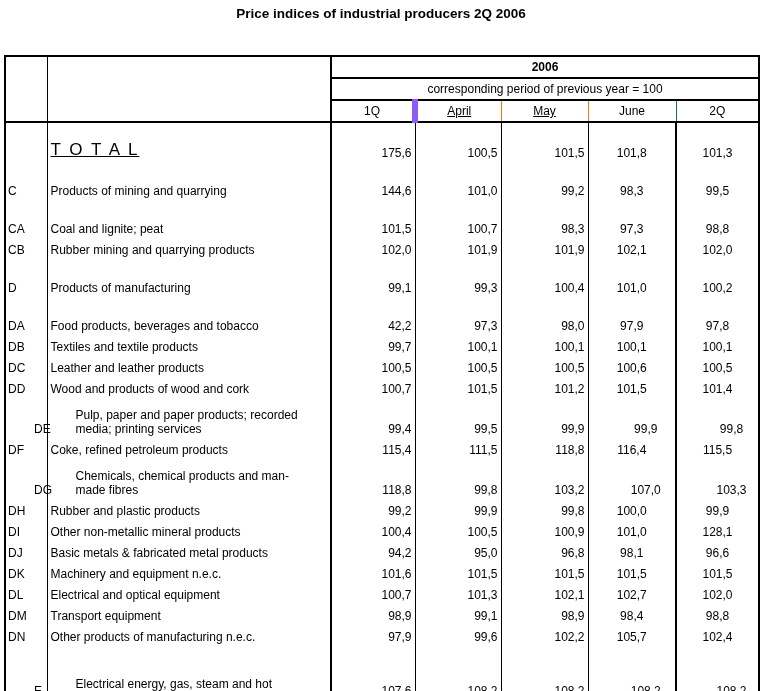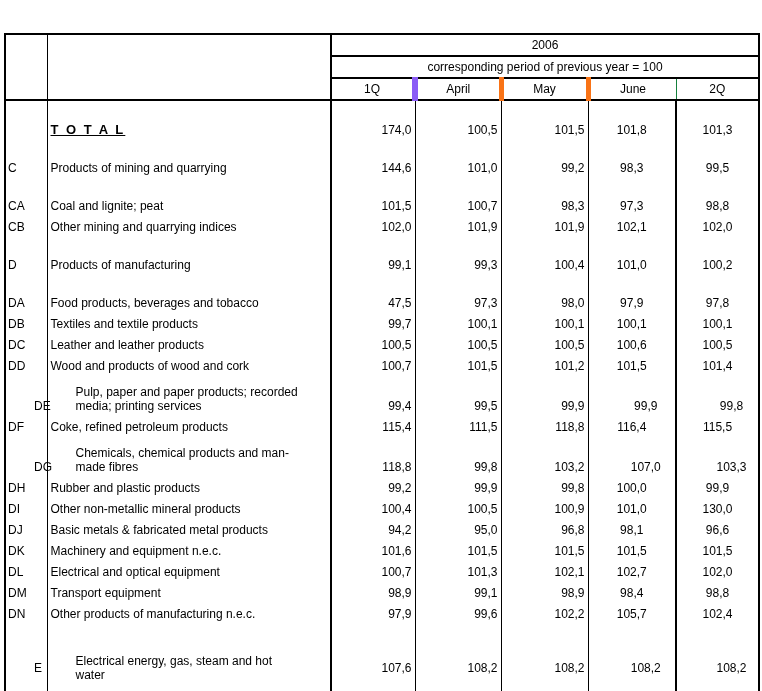--- a/index.html
+++ b/index.html
@@ -28,50 +28,51 @@
   }
   
   thead td {
     text-align: center;
     height: 20px;
     vertical-align: middle;
     padding: 0;
   }
   .code-h   { border-right: 1px solid #000; border-bottom: 2px solid #000; }
   .desc-h   { border-right: 2px solid #000; border-bottom: 2px solid #000; }
-  .year-h   { font-weight: normal; border-left: 2px solid #000; border-bottom: 2px solid #000; }
+  .year-h   { font-weight: bold; border-left: 2px solid #000; border-bottom: 2px solid #000; }
   .sub-h    { border-left: 2px solid #000; border-bottom: 2px solid #000; text-align: center; }
   .ch       { border-bottom: 2px solid #000; }
   .ch0      { border-left: 2px solid #000; border-right: 6px solid #8b5cf6; }
-  .ch1, .ch2 { border-right: 5px solid #f97316; }
+  .ch1, .ch2 { border-right: 1px solid #f97316; text-decoration: underline; }
   .ch3      { border-right: 1px solid #15803d; }
   
   tbody td { vertical-align: bottom; padding: 0 0 2px 0; height: 19px; }
   .c-code { border-right: 1px solid #000; padding-left: 2px; }
   .c-desc { border-right: 2px solid #000; padding-left: 3px; }
   .c-v1, .c-v2, .c-v3 { border-right: 1px solid #000; text-align: right; padding-right: 3px; }
   .c-v4 { border-right: 2px solid #000; text-align: center; margin-top: 6px; }
   .c-v5 { text-align: center; }
   
   tr.spacer td { height: 15px; }
   tr.two-line td { height: 38px; padding-left: 28px; }
   tr.tall td { height: 56px; vertical-align: middle; }
   .lbl { white-space: pre-line; }
   tr.total .lbl {
-    font-weight: bold;
+    font-weight: normal;
     text-decoration: underline;
     letter-spacing: 2px;
-    font-size: 13px;
+    font-size: 17px;
   }
   tr.bold .lbl { font-weight: normal; }
 </style>
 </head>
 <body>
 
 <div>
+  <div class="page-title">Price indices of industrial producers 2Q 2006</div>
 
   <table class="idx">
     <colgroup>
       <col style="width:42px">
       <col style="width:284px">
       <col style="width:84px">
       <col style="width:86px">
       <col style="width:87px">
       <col style="width:88px">
       <col style="width:83px">
@@ -99,21 +100,21 @@
           <td class="c-desc"></td>
           <td class="c-v1"></td>
           <td class="c-v2"></td>
           <td class="c-v3"></td>
           <td class="c-v4"></td>
           <td class="c-v5"></td>
         </tr>
         <tr class="r total">
           <td class="c-code"></td>
           <td class="c-desc"><span class="lbl">T O T A L</span></td>
-          <td class="c-v1">174,0</td>
+          <td class="c-v1">175,6</td>
           <td class="c-v2">100,5</td>
           <td class="c-v3">101,5</td>
           <td class="c-v4">101,8</td>
           <td class="c-v5">101,3</td>
         </tr>
         <tr class="spacer">
           <td class="c-code"></td>
           <td class="c-desc"></td>
           <td class="c-v1"></td>
           <td class="c-v2"></td>
@@ -143,21 +144,21 @@
           <td class="c-code">CA</td>
           <td class="c-desc"><span class="lbl">Coal and lignite; peat</span></td>
           <td class="c-v1">101,5</td>
           <td class="c-v2">100,7</td>
           <td class="c-v3">98,3</td>
           <td class="c-v4">97,3</td>
           <td class="c-v5">98,8</td>
         </tr>
         <tr class="r">
           <td class="c-code">CB</td>
-          <td class="c-desc"><span class="lbl">Other mining and quarrying indices</span></td>
+          <td class="c-desc"><span class="lbl">Rubber mining and quarrying products</span></td>
           <td class="c-v1">102,0</td>
           <td class="c-v2">101,9</td>
           <td class="c-v3">101,9</td>
           <td class="c-v4">102,1</td>
           <td class="c-v5">102,0</td>
         </tr>
         <tr class="spacer">
           <td class="c-code"></td>
           <td class="c-desc"></td>
           <td class="c-v1"></td>
@@ -180,21 +181,21 @@
           <td class="c-desc"></td>
           <td class="c-v1"></td>
           <td class="c-v2"></td>
           <td class="c-v3"></td>
           <td class="c-v4"></td>
           <td class="c-v5"></td>
         </tr>
         <tr class="r">
           <td class="c-code">DA</td>
           <td class="c-desc"><span class="lbl">Food products, beverages and tobacco</span></td>
-          <td class="c-v1">47,5</td>
+          <td class="c-v1">42,2</td>
           <td class="c-v2">97,3</td>
           <td class="c-v3">98,0</td>
           <td class="c-v4">97,9</td>
           <td class="c-v5">97,8</td>
         </tr>
         <tr class="r">
           <td class="c-code">DB</td>
           <td class="c-desc"><span class="lbl">Textiles and textile products</span></td>
           <td class="c-v1">99,7</td>
           <td class="c-v2">100,1</td>
@@ -258,21 +259,21 @@
           <td class="c-v4">100,0</td>
           <td class="c-v5">99,9</td>
         </tr>
         <tr class="r">
           <td class="c-code">DI</td>
           <td class="c-desc"><span class="lbl">Other non-metallic mineral products</span></td>
           <td class="c-v1">100,4</td>
           <td class="c-v2">100,5</td>
           <td class="c-v3">100,9</td>
           <td class="c-v4">101,0</td>
-          <td class="c-v5">130,0</td>
+          <td class="c-v5">128,1</td>
         </tr>
         <tr class="r">
           <td class="c-code">DJ</td>
           <td class="c-desc"><span class="lbl">Basic metals &amp; fabricated metal products</span></td>
           <td class="c-v1">94,2</td>
           <td class="c-v2">95,0</td>
           <td class="c-v3">96,8</td>
           <td class="c-v4">98,1</td>
           <td class="c-v5">96,6</td>
         </tr>

